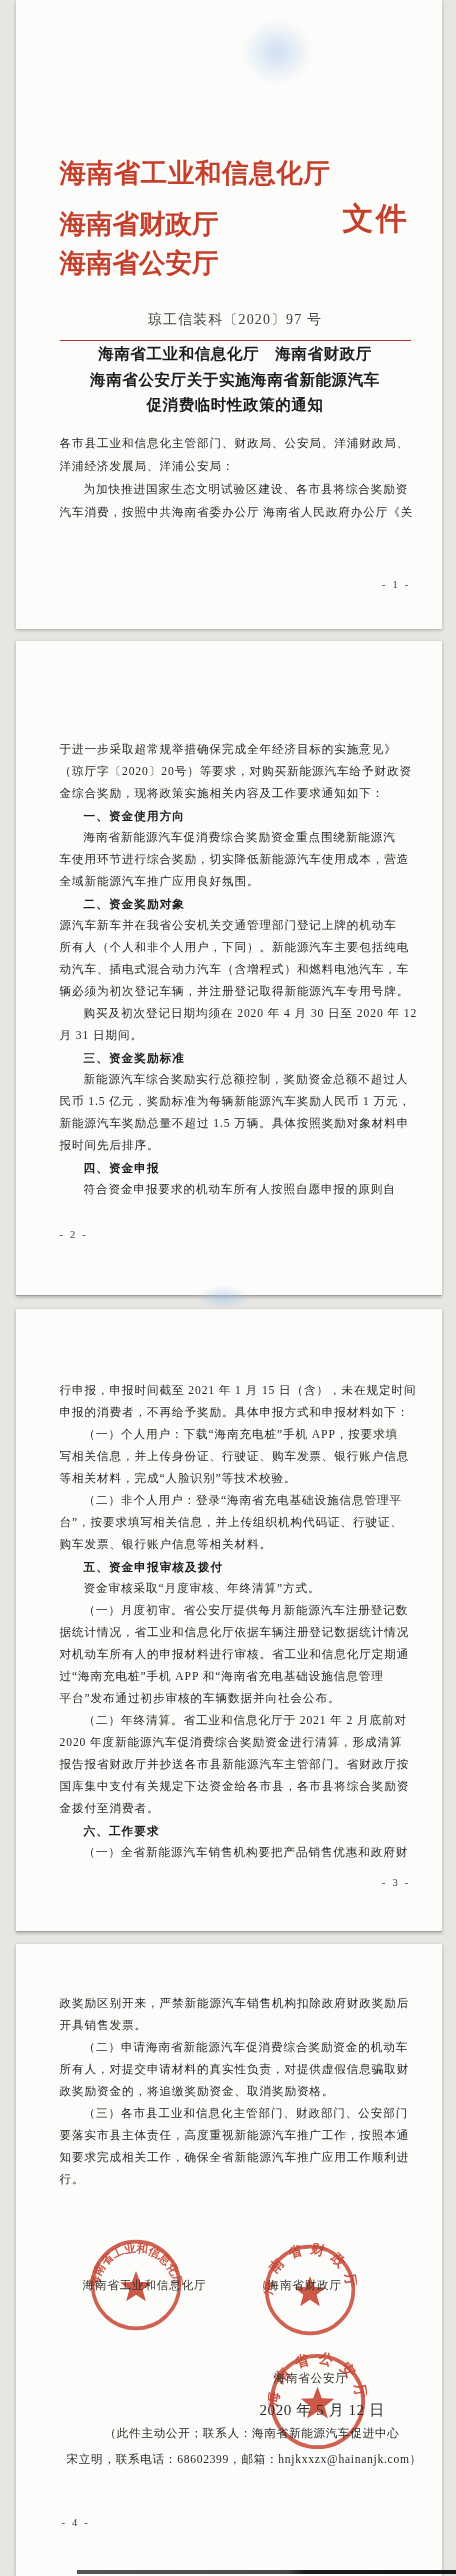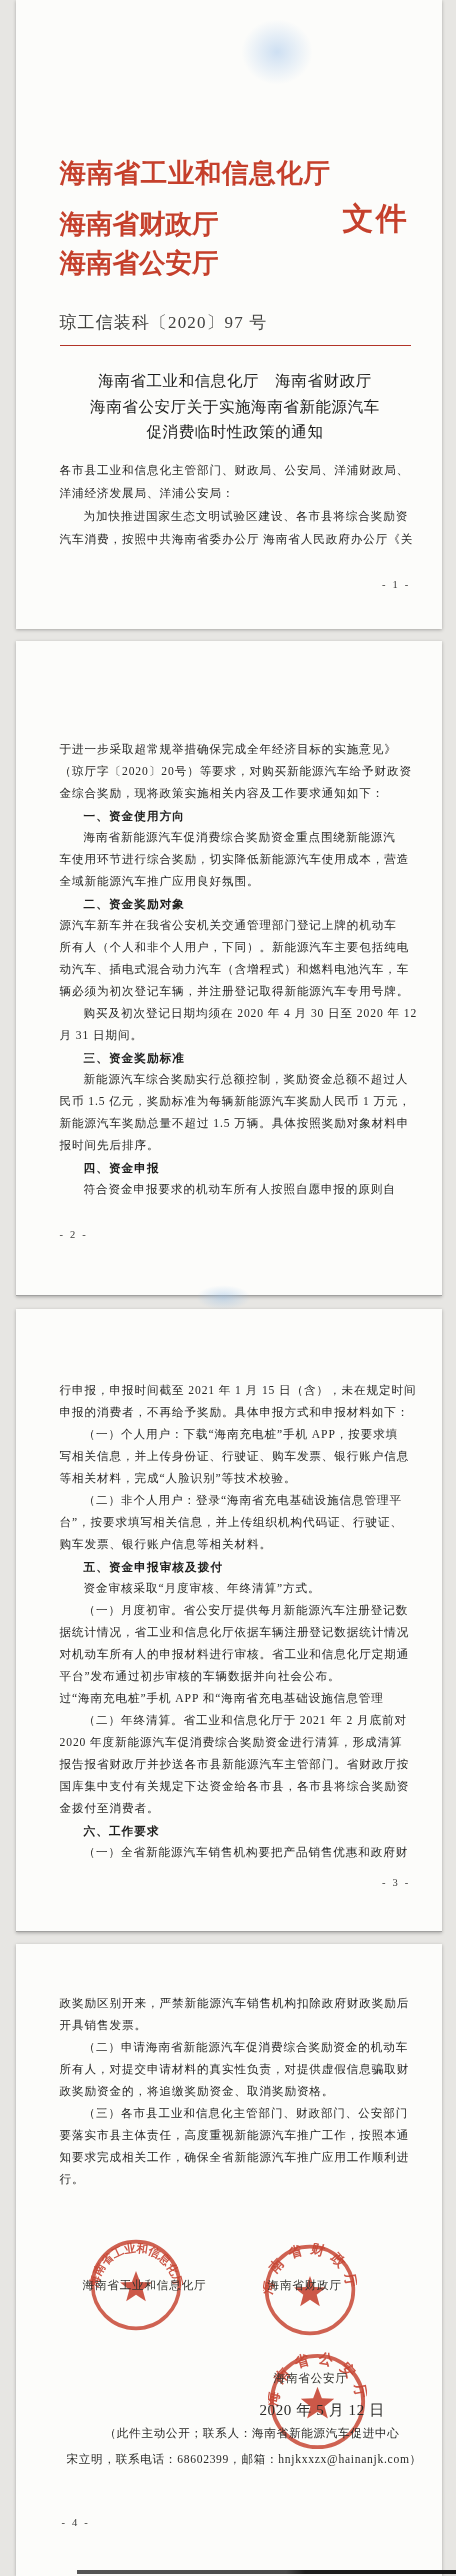--- a/index.html
+++ b/index.html
@@ -28,23 +28,23 @@
   
   .redhead{margin-top:157px;position:relative;width:279px;color:#c5402c;font-weight:bold;}
   .rh-line{font-size:26.5px;line-height:32px;white-space:nowrap;letter-spacing:0.6px;}
   .rh-just{display:flex;justify-content:space-between;letter-spacing:0;}
   .rh-1{margin-bottom:19px;}
   .rh-2{margin-bottom:6.6px;}
   .wenjian{
     position:absolute;left:283px;top:45px;
     font-size:31px;line-height:33px;letter-spacing:2.2px;white-space:nowrap;
   }
-  .docnum{margin-top:32px;text-align:left;font-size:17px;letter-spacing:1.1px;color:#41413f;}
+  .docnum{margin-top:32px;text-align:center;font-size:14px;letter-spacing:1.1px;color:#41413f;}
   .rule{margin-top:11px;height:1.7px;background:#b23427;}
-  .title{margin-top:22px;text-align:center;font-weight:normal;font-size:15.5px;line-height:25.4px;color:#1b1b1a;letter-spacing:0.6px;}
+  .title{text-align:center;font-weight:bold;font-size:15.5px;line-height:25.4px;color:#1b1b1a;letter-spacing:0.6px;}
   .titleblock{margin-bottom:14.3px;}
 
   
   .ln{font-size:11.6px;line-height:23px;letter-spacing:0.9px;color:#272726;white-space:nowrap;}
   .p23 .ln{line-height:22px;}
   .ind{text-indent:24px;}
   .hd{font-weight:bold;font-family:"Liberation Sans","DejaVu Sans",sans-serif;letter-spacing:1.1px;color:#1e1e1d;}
 
   .pn{position:absolute;font-size:10.5px;letter-spacing:2.2px;color:#3a3a38;white-space:nowrap;}
   #pn1{right:31px;top:579px;}
@@ -145,22 +145,22 @@
       <div class="ln">写相关信息，并上传身份证、行驶证、购车发票、银行账户信息</div>
       <div class="ln">等相关材料，完成“人脸识别”等技术校验。</div>
       <div class="ln ind">（二）非个人用户：登录“海南省充电基础设施信息管理平</div>
       <div class="ln">台”，按要求填写相关信息，并上传组织机构代码证、行驶证、</div>
       <div class="ln">购车发票、银行账户信息等相关材料。</div>
       <div class="ln ind hd">五、资金申报审核及拨付</div>
       <div class="ln ind">资金审核采取“月度审核、年终清算”方式。</div>
       <div class="ln ind">（一）月度初审。省公安厅提供每月新能源汽车注册登记数</div>
       <div class="ln">据统计情况，省工业和信息化厅依据车辆注册登记数据统计情况</div>
       <div class="ln">对机动车所有人的申报材料进行审核。省工业和信息化厅定期通</div>
+      <div class="ln">过“海南充电桩”手机 APP 和“海南省充电基础设施信息管理</div>
       <div class="ln">平台”发布通过初步审核的车辆数据并向社会公布。</div>
-      <div class="ln">过“海南充电桩”手机 APP 和“海南省充电基础设施信息管理</div>
       <div class="ln ind">（二）年终清算。省工业和信息化厅于 2021 年 2 月底前对</div>
       <div class="ln">2020 年度新能源汽车促消费综合奖励资金进行清算，形成清算</div>
       <div class="ln">报告报省财政厅并抄送各市县新能源汽车主管部门。省财政厅按</div>
       <div class="ln">国库集中支付有关规定下达资金给各市县，各市县将综合奖励资</div>
       <div class="ln">金拨付至消费者。</div>
       <div class="ln ind hd">六、工作要求</div>
       <div class="ln ind">（一）全省新能源汽车销售机构要把产品销售优惠和政府财</div>
     </div>
     <div class="pn" id="pn3">- 3 -</div>
   </div>

